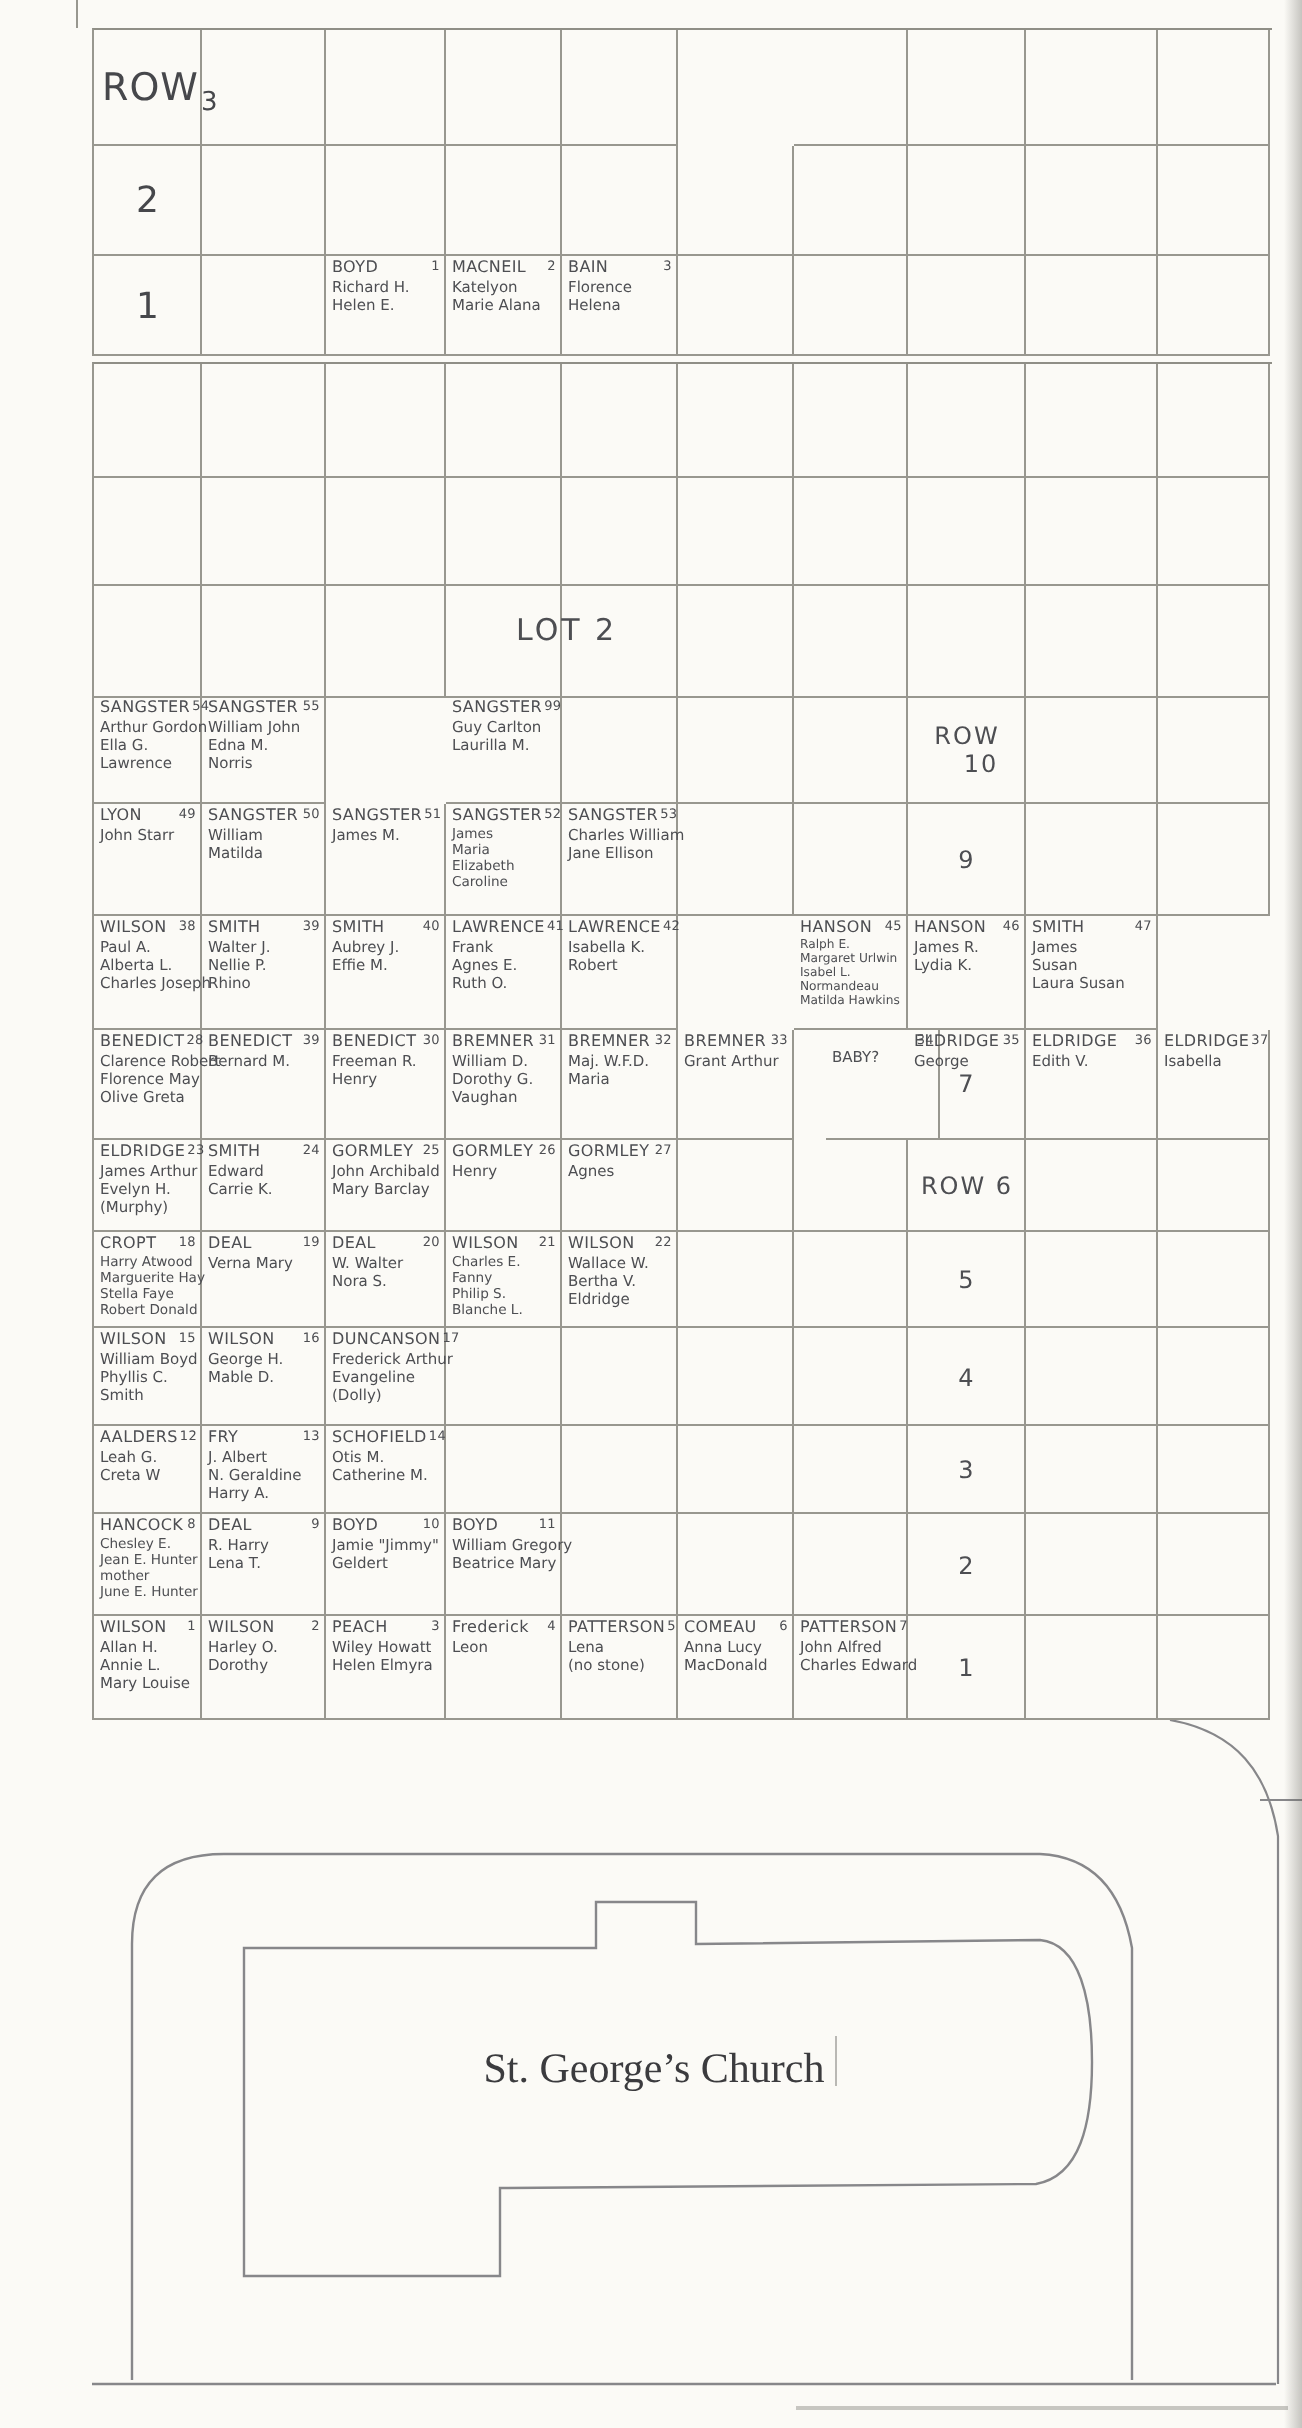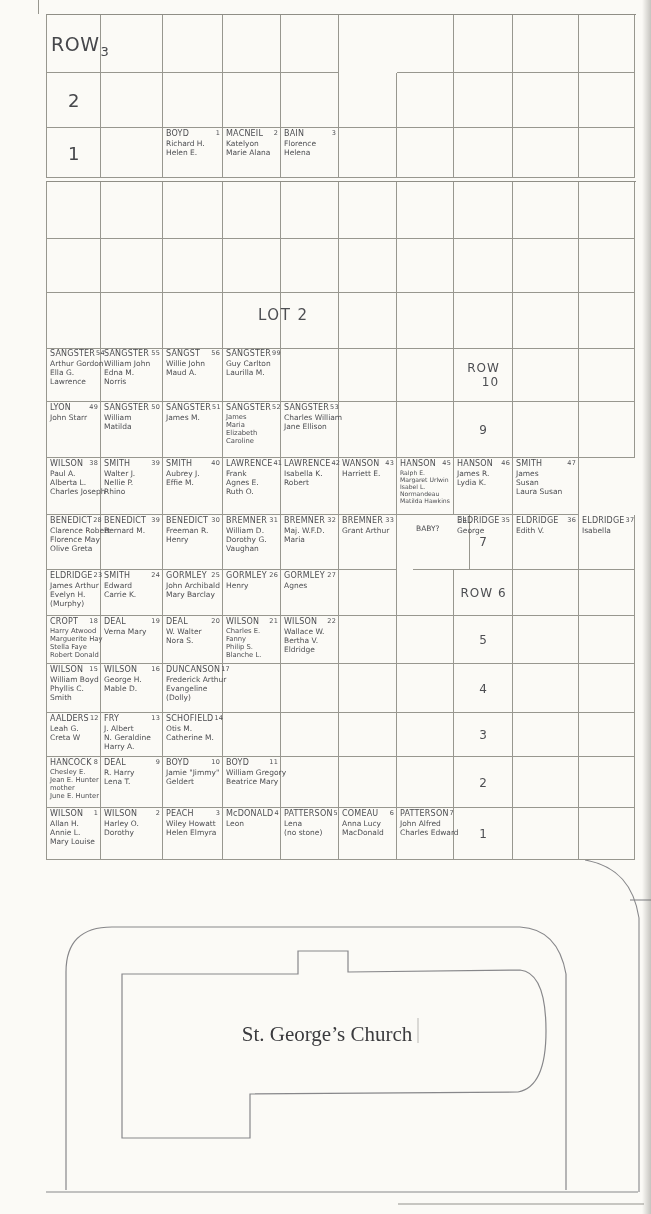--- a/index.html
+++ b/index.html
@@ -147,28 +147,20 @@
       </div>
       <div class="cell" style="left: 54px; top: 0px; width: 62px; height: 54px;">
         <div class="hdr">
           <span class="surname">SANGSTER</span>
           <span class="num">55</span>
         </div>
         <div class="name">William John</div>
         <div class="name">Edna M.</div>
         <div class="name">Norris</div>
       </div>
-      <div class="cell" style="left: 116px; top: 0px; width: 60px; height: 54px;">
-        <div class="hdr">
-          <span class="surname">SANGST</span>
-          <span class="num">56</span>
-        </div>
-        <div class="name">Willie John</div>
-        <div class="name">Maud A.</div>
-      </div>
       <div class="cell" style="left: 176px; top: 0px; width: 58px; height: 54px;">
         <div class="hdr">
           <span class="surname">SANGSTER</span>
           <span class="num">99</span>
         </div>
         <div class="name">Guy Carlton</div>
         <div class="name">Laurilla M.</div>
       </div>
       <div class="cell" style="left: 234px; top: 0px; width: 58px; height: 54px;"></div>
       <div class="cell" style="left: 292px; top: 0px; width: 58px; height: 54px;"></div>
@@ -262,27 +254,20 @@
         <div class="name">Ruth O.</div>
       </div>
       <div class="cell" style="left: 234px; top: 110px; width: 58px; height: 57px;">
         <div class="hdr">
           <span class="surname">LAWRENCE</span>
           <span class="num">42</span>
         </div>
         <div class="name">Isabella K.</div>
         <div class="name">Robert</div>
       </div>
-      <div class="cell" style="left: 292px; top: 110px; width: 58px; height: 57px;">
-        <div class="hdr">
-          <span class="surname">WANSON</span>
-          <span class="num">43</span>
-        </div>
-        <div class="name">Harriett E.</div>
-      </div>
       <div class="cell tiny" style="left: 350px; top: 110px; width: 57px; height: 57px;">
         <div class="hdr">
           <span class="surname">HANSON</span>
           <span class="num">45</span>
         </div>
         <div class="name">Ralph E.</div>
         <div class="name">Margaret Urlwin</div>
         <div class="name">Isabel L.</div>
         <div class="name">Normandeau</div>
         <div class="name">Matilda Hawkins</div>
@@ -609,21 +594,21 @@
       <div class="cell" style="left: 116px; top: 460px; width: 60px; height: 52px;">
         <div class="hdr">
           <span class="surname">PEACH</span>
           <span class="num">3</span>
         </div>
         <div class="name">Wiley Howatt</div>
         <div class="name">Helen Elmyra</div>
       </div>
       <div class="cell" style="left: 176px; top: 460px; width: 58px; height: 52px;">
         <div class="hdr">
-          <span class="surname">McDONALD</span>
+          <span class="surname">Frederick</span>
           <span class="num">4</span>
         </div>
         <div class="name">Leon</div>
       </div>
       <div class="cell" style="left: 234px; top: 460px; width: 58px; height: 52px;">
         <div class="hdr">
           <span class="surname">PATTERSON</span>
           <span class="num">5</span>
         </div>
         <div class="name">Lena</div>

